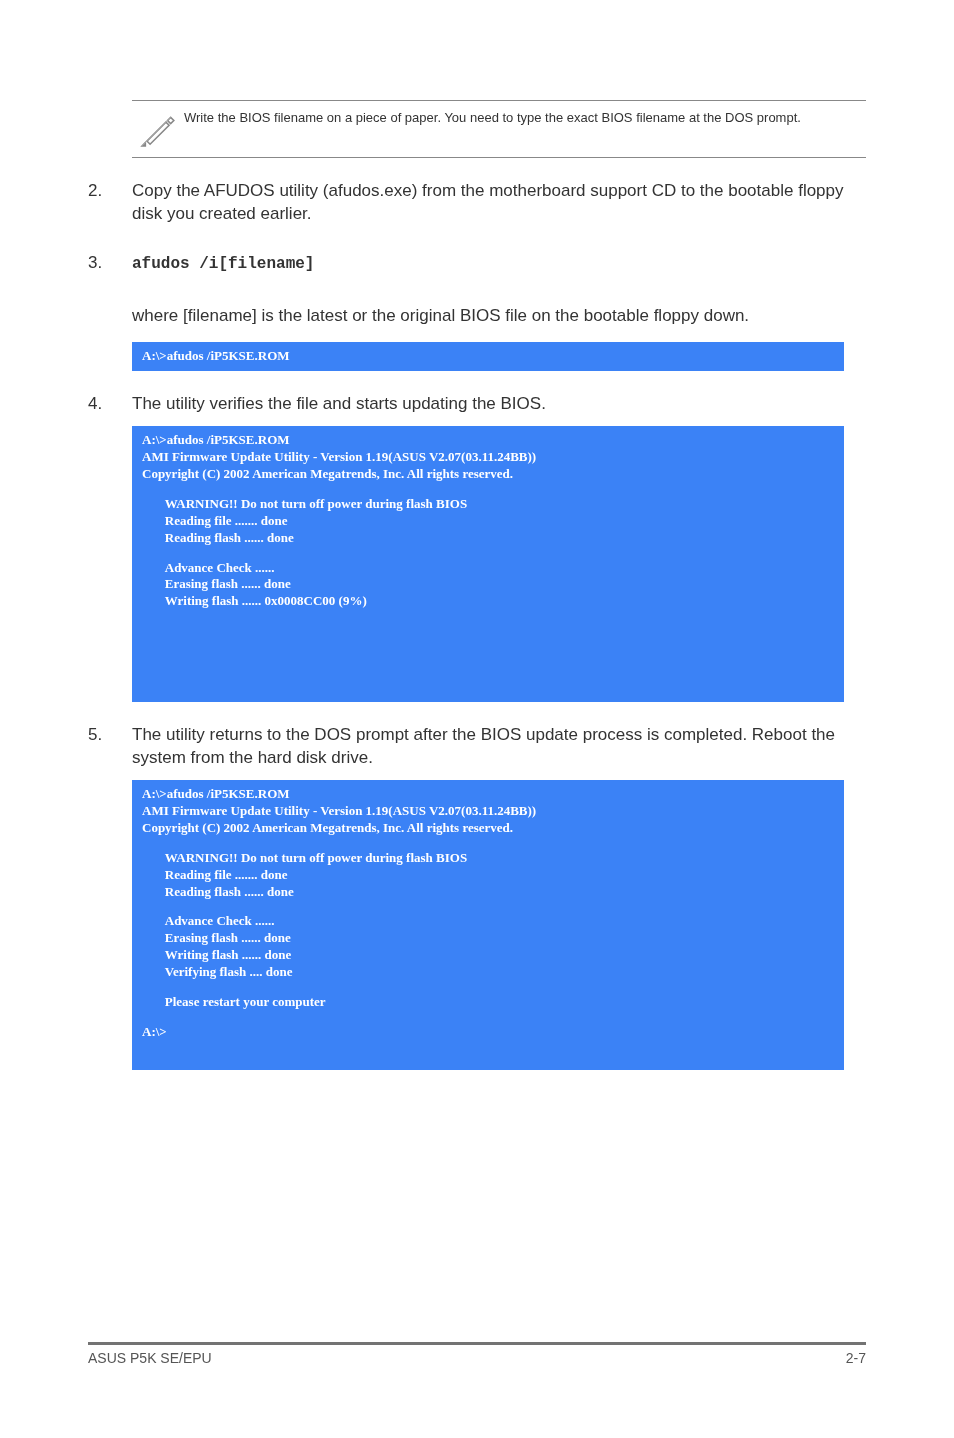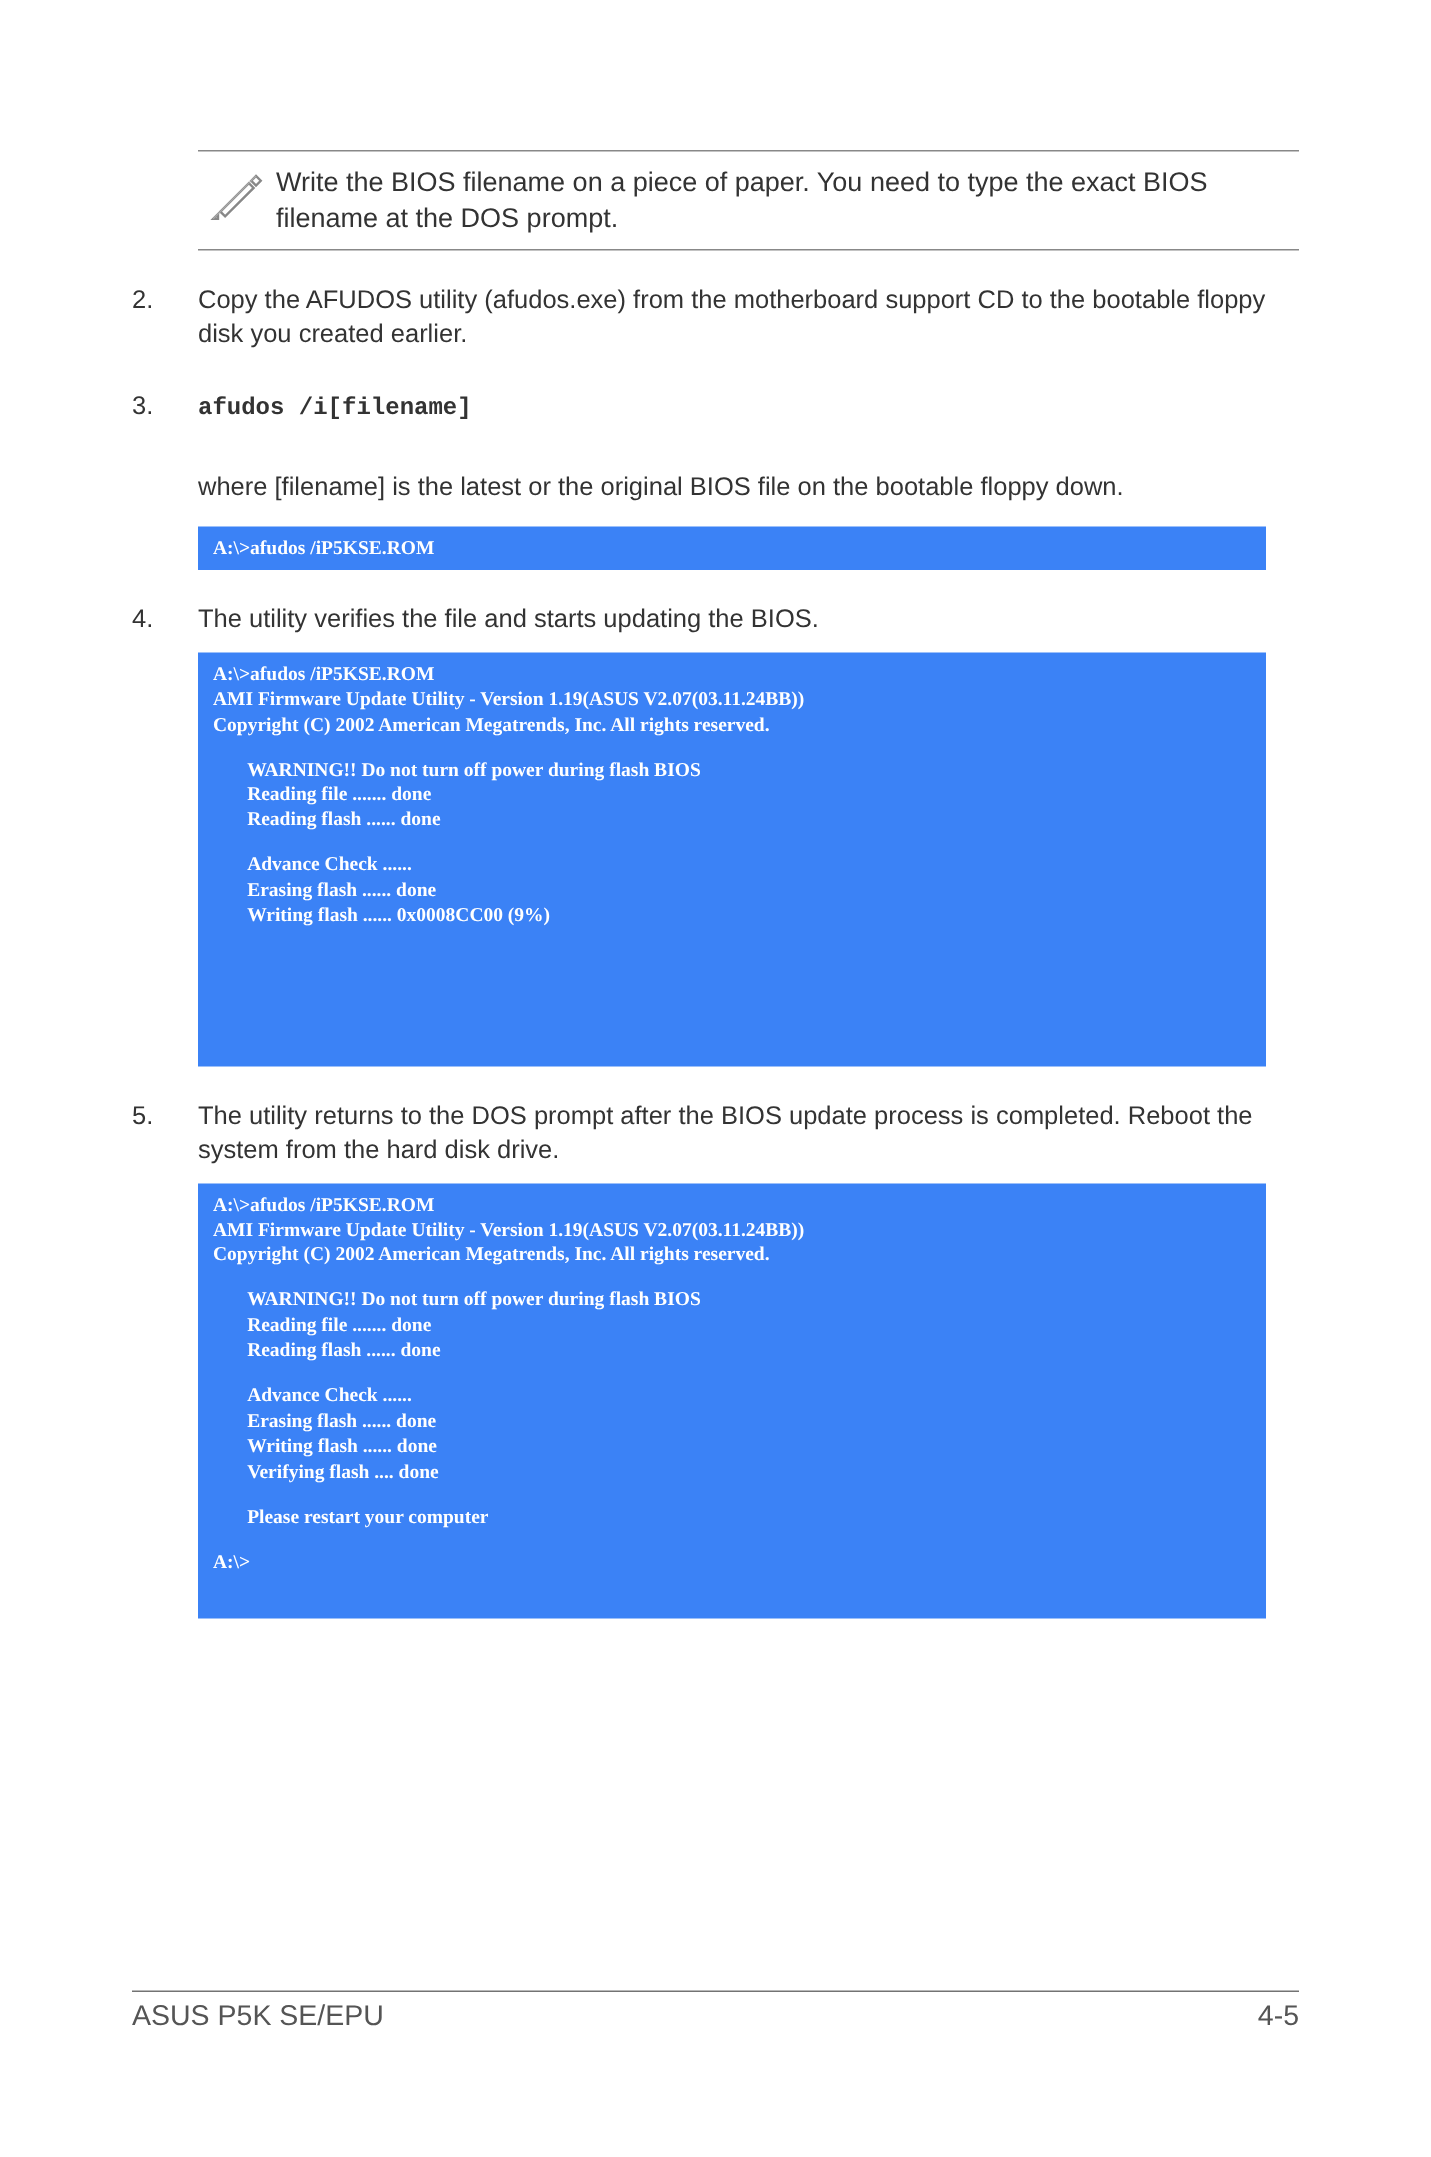--- a/index.html
+++ b/index.html
@@ -27,21 +27,21 @@
   }
   .icon-cell {
     flex: 0 0 52px;
     display: flex;
     align-items: flex-start;
     justify-content: center;
     padding-top: 2px;
   }
   .note-text, .warn-text {
     flex: 1;
-    font-size: 18px;
+    font-size: 13px;
   }
   .step {
     display: flex;
     margin-top: 22px;
   }
   .step-num {
     flex: 0 0 44px;
     font-size: 17px;
   }
   .step-body {
@@ -75,28 +75,28 @@
   }
   .terminal.tall2 {
     padding: 6px 10px 14px 10px;
     min-height: 270px;
   }
   .term-line { display:block; }
   .term-sub  { display:block; padding-left: 3.5ch; }
   .term-spacer { display:block; height: 13px; }
   .footer {
     position: absolute;
-    bottom: 80px;
+    bottom: 70px;
     left: 88px;
     right: 88px;
-    border-top: 1px solid #737373;
+    border-top: 3px solid #737373;
     padding-top: 4px;
     display: flex;
     justify-content: space-between;
-    font-size: 19px;
+    font-size: 14px;
     color: #555;
   }
 </style>
 </head>
 <body>
 
 <div class="page">
 
   <div class="note-row">
     <div class="icon-cell">
@@ -142,14 +142,14 @@
       <p>The utility returns to the DOS prompt after the BIOS update process is completed. Reboot the system from the hard disk drive.</p>
     </div>
   </div>
 
   <div class="terminal tall2"><span class="term-line">A:\&gt;afudos /iP5KSE.ROM</span><span class="term-line">AMI Firmware Update Utility - Version 1.19(ASUS V2.07(03.11.24BB))</span><span class="term-line">Copyright (C) 2002 American Megatrends, Inc. All rights reserved.</span><span class="term-spacer"></span><span class="term-sub">WARNING!! Do not turn off power during flash BIOS</span><span class="term-sub">Reading file ....... done</span><span class="term-sub">Reading flash ...... done</span><span class="term-spacer"></span><span class="term-sub">Advance Check ......</span><span class="term-sub">Erasing flash ...... done</span><span class="term-sub">Writing flash ...... done</span><span class="term-sub">Verifying flash .... done</span><span class="term-spacer"></span><span class="term-sub">Please restart your computer</span><span class="term-spacer"></span><span class="term-line">A:\&gt;</span></div>
 
 </div>
 
 <div class="footer">
   <span>ASUS P5K SE/EPU</span>
-  <span>4-5</span>
+  <span>2-7</span>
 </div>
 
 </body></html>

